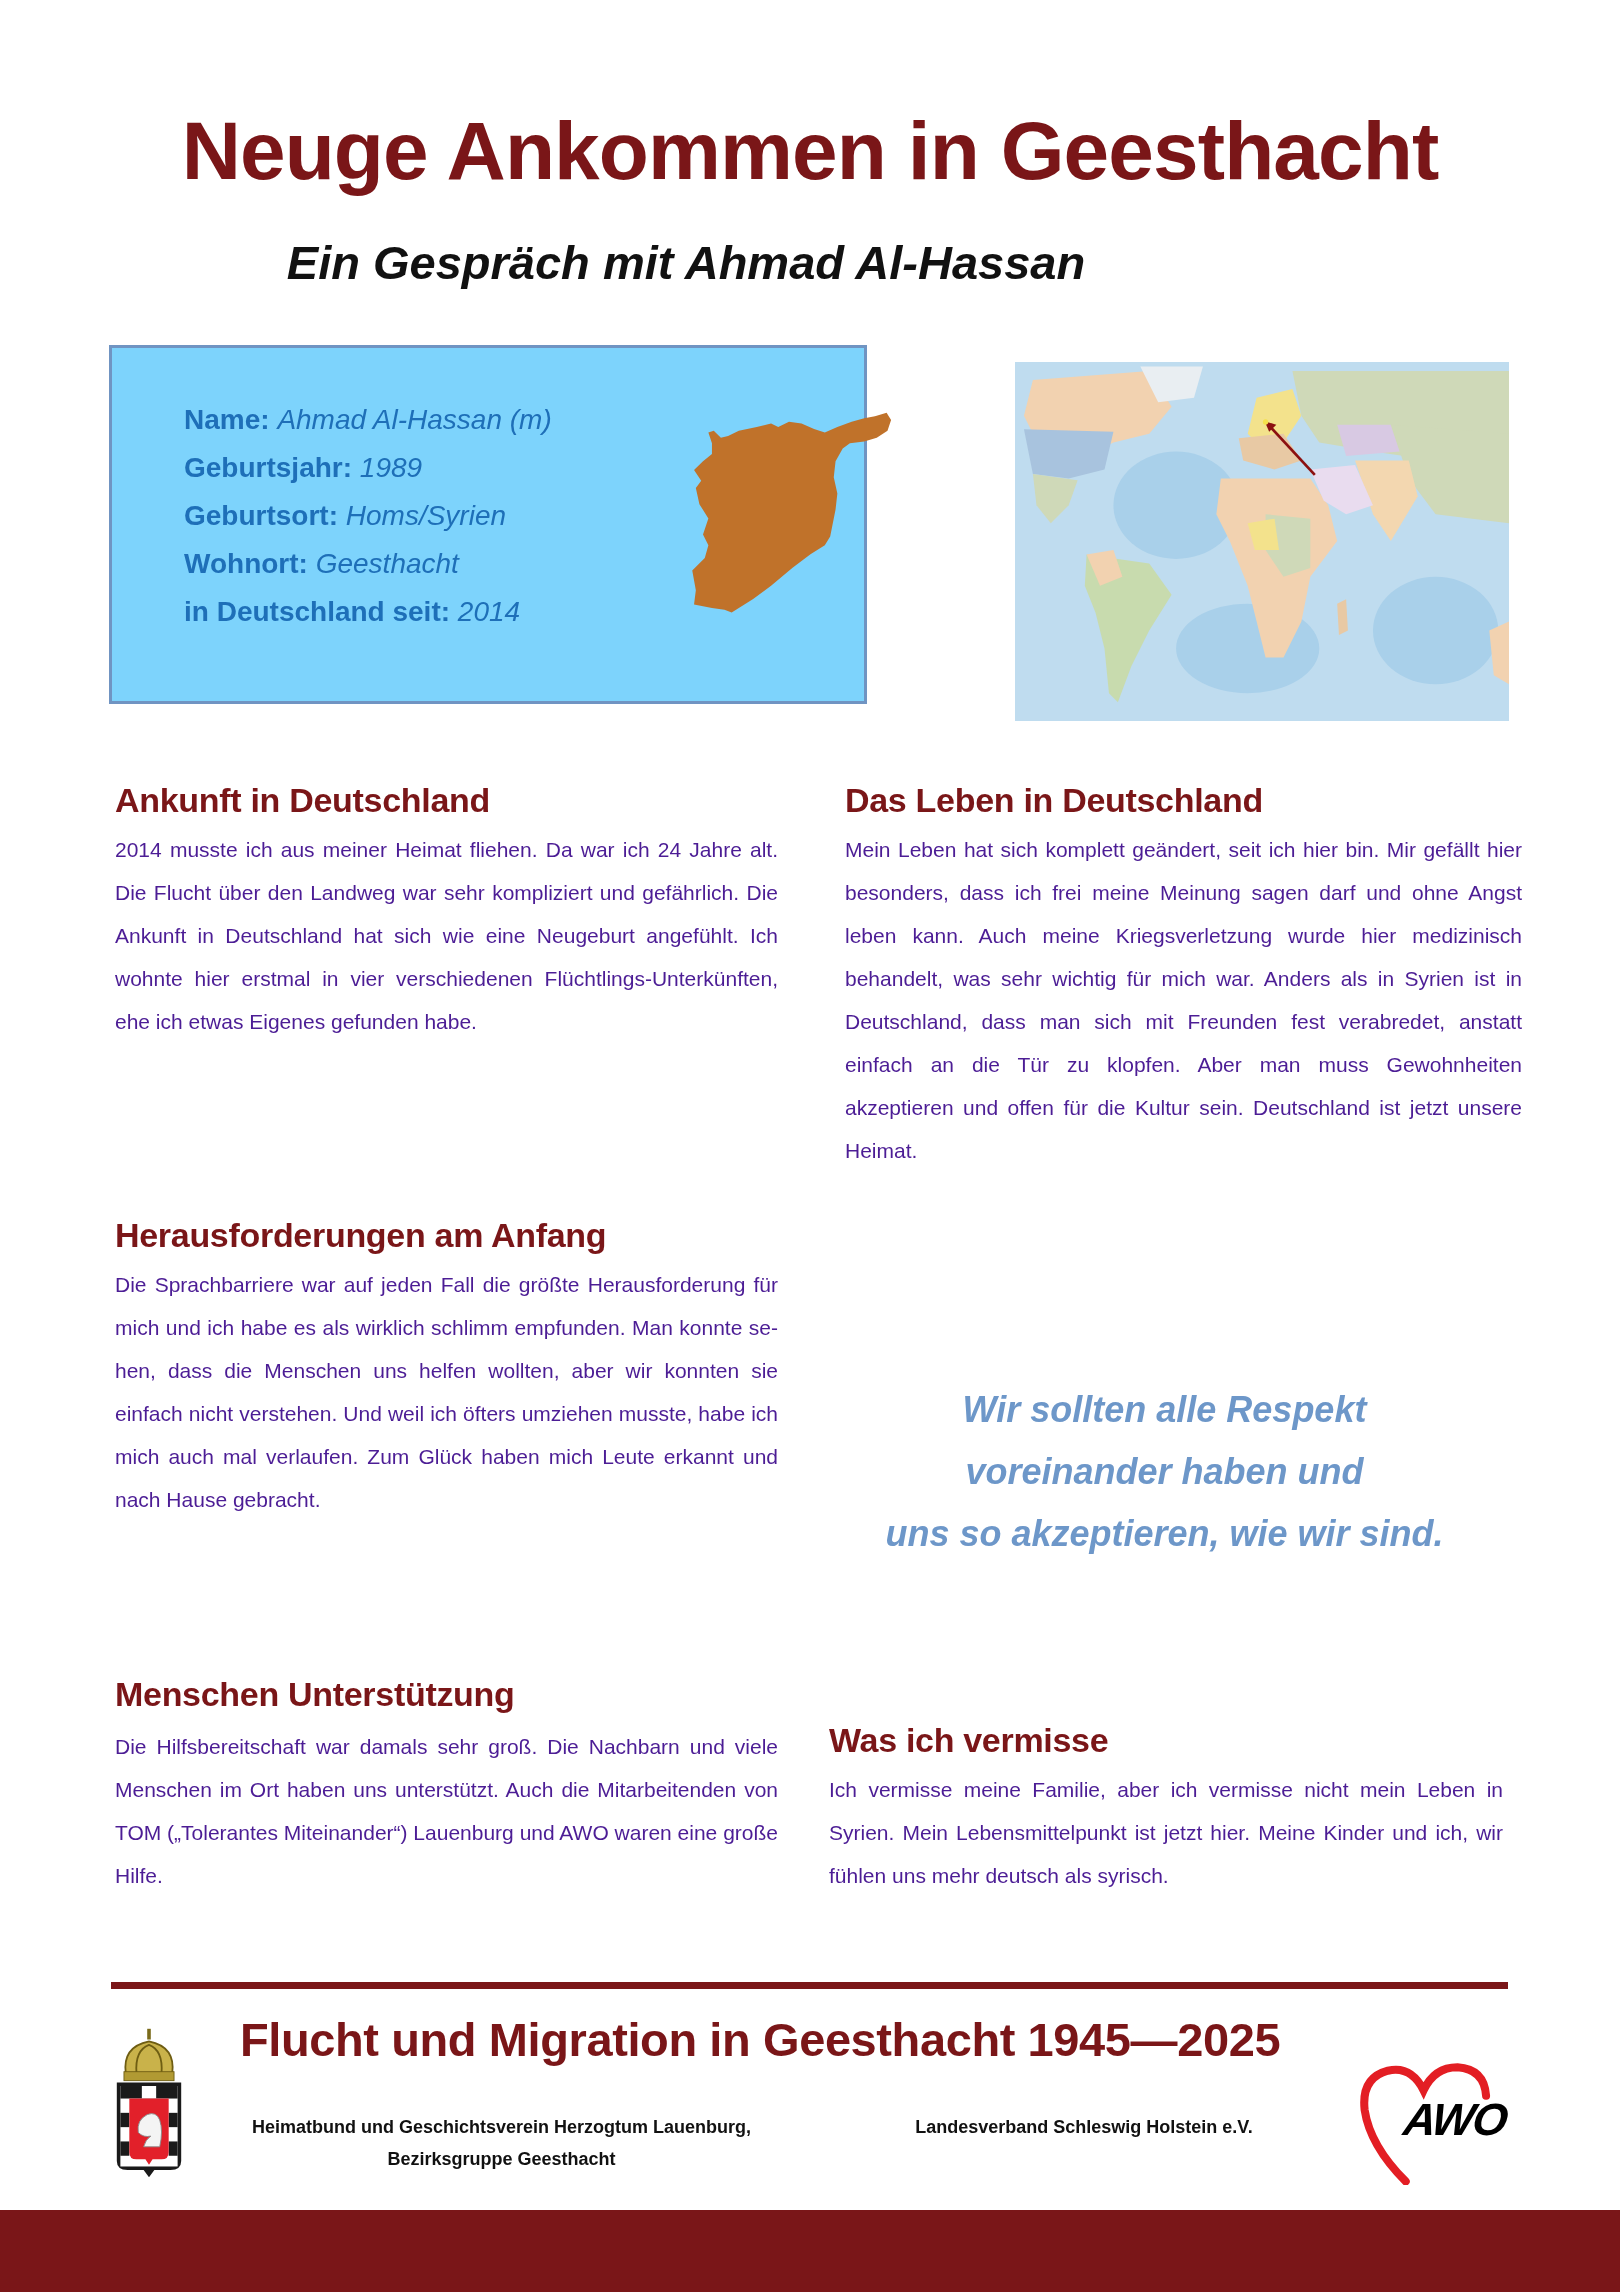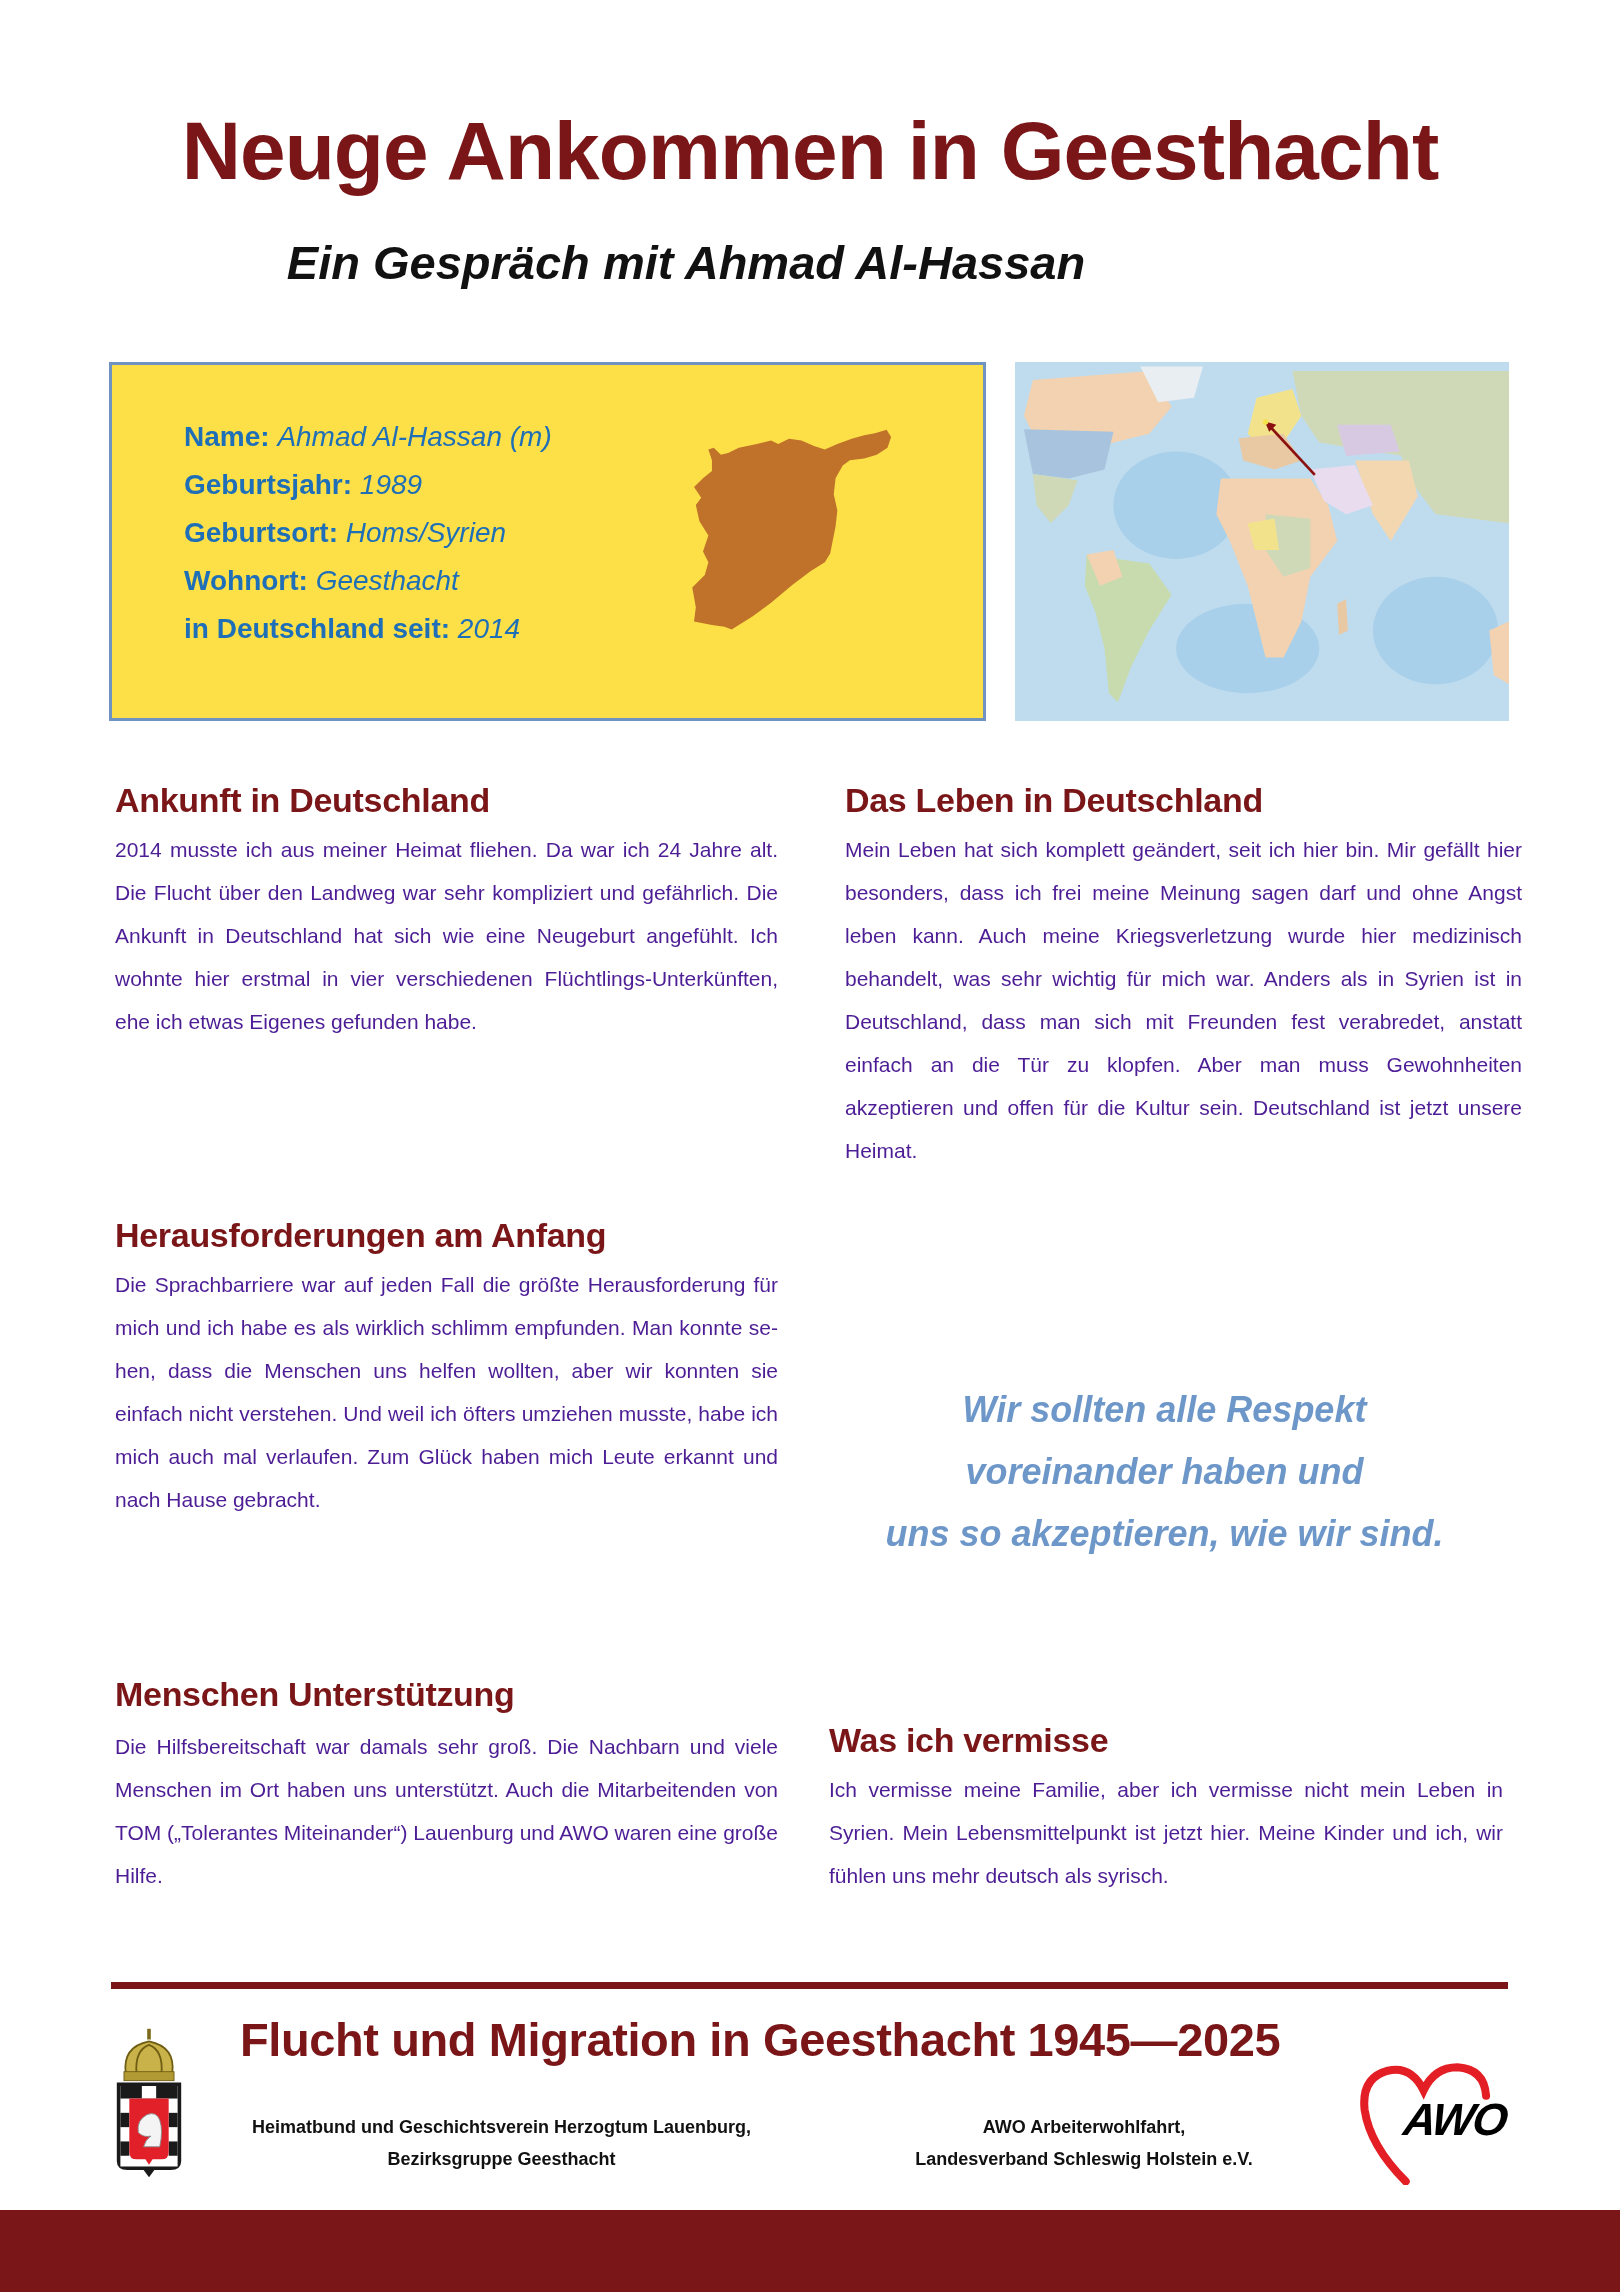--- a/index.html
+++ b/index.html
@@ -10,22 +10,22 @@
     position: absolute; left: 0; top: 97px; width: 1620px; text-align: center;
     font-family: "Liberation Sans", sans-serif; font-weight: bold;
     font-size: 82px; letter-spacing: -0.9px; color: #7a1618; line-height: 107px;
   }
   .subtitle {
     position: absolute; left: 0; top: 231px; width: 1372px; text-align: center;
     font-weight: bold; font-style: italic; font-size: 47px; color: #111; line-height: 63px;
   }
 
   .info-box {
-    position: absolute; left: 109px; top: 362px; width: 877px; height: 359px;
-    border: 3.6px solid #7094c2; background: #fde047;
+    position: absolute; left: 109px; top: 345px; width: 758px; height: 359px;
+    border: 3.6px solid #7094c2; background: #7dd3fc;
   }
   .info-list { position: absolute; left: 72px; top: 48px; }
   .info-row { font-size: 28px; line-height: 48px; color: #1e6fb8; white-space: nowrap; }
   .info-row .k { font-weight: bold; }
   .info-row .v { font-style: italic; }
   .syria { position: absolute; left: 573px; top: 63px; width: 242px; height: 206px; }
 
   .world-map {
     position: absolute; left: 1015px; top: 362px; width: 494px; height: 359px;
     background: #bfdcef; overflow: hidden;
@@ -192,21 +192,20 @@
 </svg>
 
 <div class="footer-title">Flucht und Migration in Geesthacht 1945—2025</div>
 
 <div class="org org-left">
   <div>Heimatbund und Geschichtsverein Herzogtum Lauenburg,</div>
   <div>Bezirksgruppe Geesthacht</div>
 </div>
 
 <div class="org org-right">
-  <div>AWO Arbeiterwohlfahrt,</div>
   <div>Landesverband Schleswig Holstein e.V.</div>
 </div>
 
 <svg class="awo-logo" viewBox="0 0 180 140">
   <path d="M60 136 Q20 96 14 56 Q10 20 40 12 Q66 6 80 34 Q92 8 118 8 Q148 10 150 40" fill="none" stroke="#e31e24" stroke-width="9" stroke-linecap="round"></path>
 </svg>
 <div class="awo-text">AWO</div>
 
 <div class="bottom-band"></div>
 

